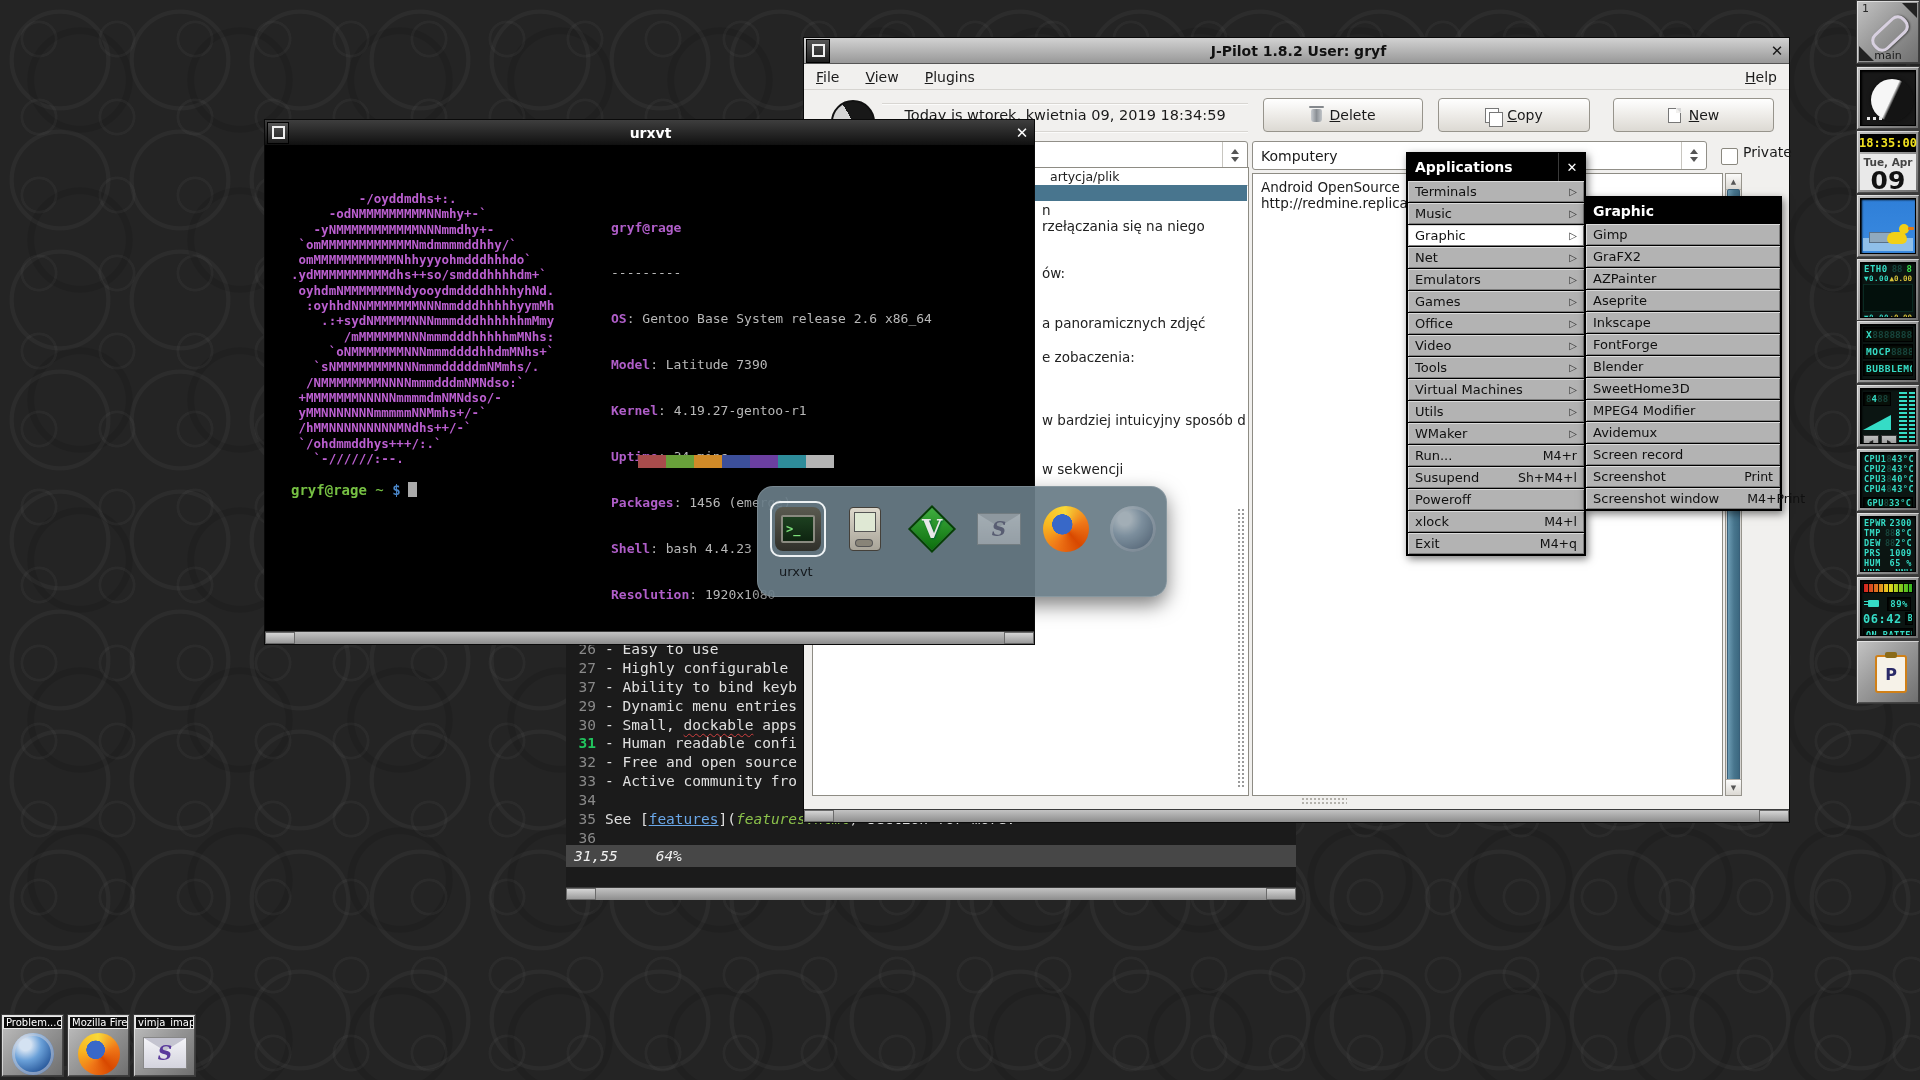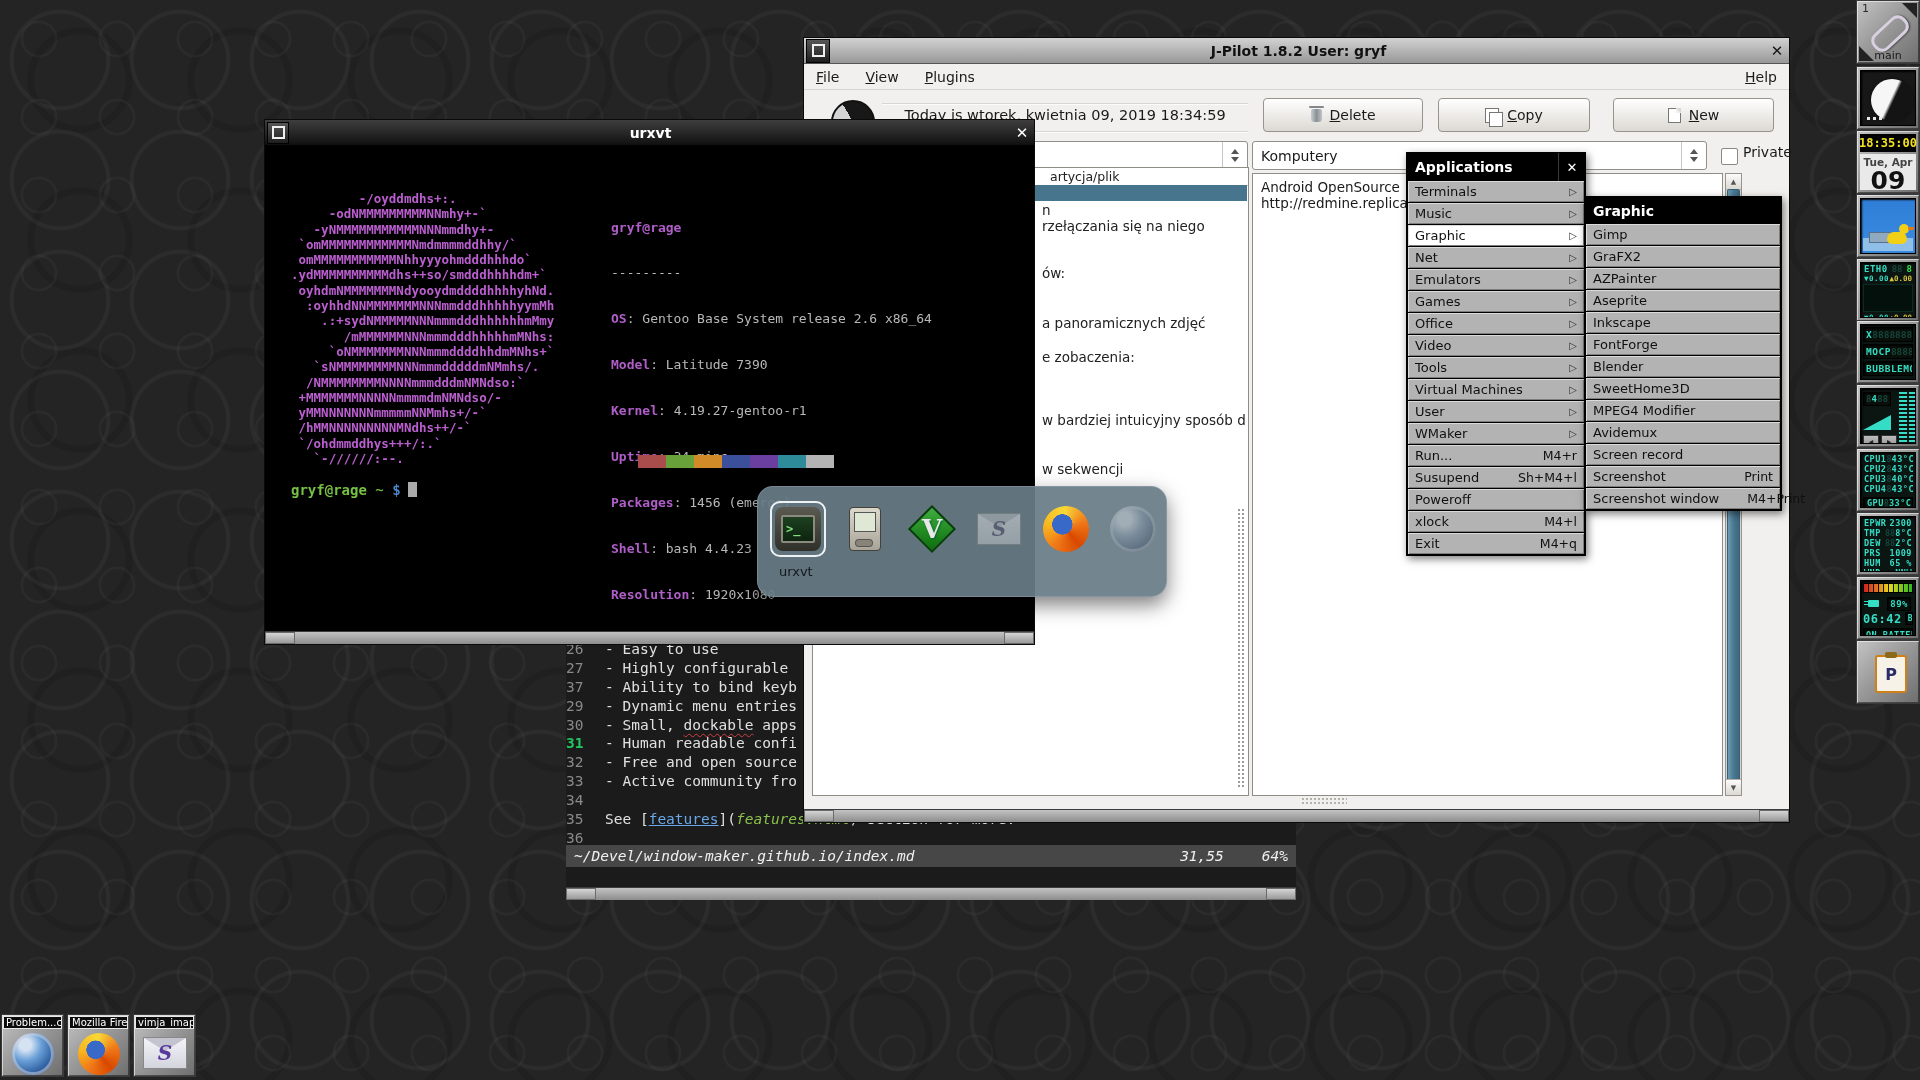--- a/index.html
+++ b/index.html
@@ -39,21 +39,21 @@
   .nlabel::after{content:": ";color:#b8b8b8;font-weight:normal;}
   .nhead{color:#b05ec9;font-weight:bold;}
   .palette{position:absolute;left:373px;top:310px;display:flex;}
   .pal{width:28px;height:13px;display:block;}
   .prompt{position:absolute;left:26px;top:337px;font-size:14px;white-space:pre;}
   .p-user{color:#76c043;font-weight:bold;} .p-cwd{color:#76c043;} .p-sym{color:#4a86c8;font-weight:bold;}
   .cursor{display:inline-block;width:9px;height:15px;background:#aaaaaa;vertical-align:-2px;margin-left:7px;}
   
   .vim{position:absolute;background:#1b1b1b;font-family:"DejaVu Sans Mono",monospace;}
   .vrow{height:18.9px;font-size:14.5px;color:#e0e0e0;white-space:pre;display:flex;}
-  .vnum{width:30px;margin-right:9px;color:#8a8a8a;flex:none;}
+  .vnum{width:30px;text-align:right;margin-right:9px;color:#8a8a8a;flex:none;}
   .vnum-cur{color:#22c55e;font-weight:bold;}
   .spell{text-decoration:underline wavy #d04040 1px;text-underline-offset:3px;}
   .md-link{color:#6aa7e8;text-decoration:underline;}
   .md-url{color:#8ac04a;font-style:italic;}
   .vstatus{position:absolute;left:0;right:0;top:208px;height:22px;background:#474747;color:#f0f0f0;
     font-style:italic;font-size:14.5px;display:flex;align-items:center;padding:0 8px;box-sizing:border-box;}
   .vstatus .vfile{flex:1;}
   .vstatus .vpos{margin-right:38px;}
   .vcmd{position:absolute;left:0;right:0;top:230px;height:20px;background:#1b1b1b;}
   
@@ -202,21 +202,20 @@
       <div class="vrow"><span class="vnum">29</span><span>- Dynamic menu entries</span></div>
       <div class="vrow"><span class="vnum">30</span><span><span>- Small, </span><span class="spell">dockable</span><span> apps</span></span></div>
       <div class="vrow"><span class="vnum vnum-cur">31</span><span>- Human readable confi</span></div>
       <div class="vrow"><span class="vnum">32</span><span>- Free and open source</span></div>
       <div class="vrow"><span class="vnum">33</span><span>- Active community fro</span></div>
       <div class="vrow"><span class="vnum">34</span><span></span></div>
       <div class="vrow"><span class="vnum">35</span><span><span>See [</span><span class="md-link">features</span><span>](</span><span class="md-url">features.html</span><span>) section for more.</span></span></div>
       <div class="vrow"><span class="vnum">36</span><span></span></div>
     </div>
     <div class="vstatus">
-      <span class="vfile">~/Devel/window-maker.github.io/index.md</span>
       <span class="vpos">31,55</span>
       <span>64%</span>
     </div>
     <div class="vcmd"></div>
     <div class="rbar"></div>
   </div>
 
   <div class="win" style="left:803px;top:37px;width:987px;height:786px;background:#f1f0ee;">
     <div class="tbar tbar-light">
       <div class="tb-mini">
@@ -430,21 +429,21 @@
       </div>
     <div class="wmenu-item">
         <span>Tools</span>
         <span class="warrow">▷</span>
       </div>
     <div class="wmenu-item">
         <span>Virtual Machines</span>
         <span class="warrow">▷</span>
       </div>
     <div class="wmenu-item">
-        <span>User</span>
+        <span>Utils</span>
         <span class="warrow">▷</span>
       </div>
     <div class="wmenu-item">
         <span>WMaker</span>
         <span class="warrow">▷</span>
       </div>
     <div class="wmenu-item">
         <span>Run...</span>
         <span class="wshort">M4+r</span>
       </div>

